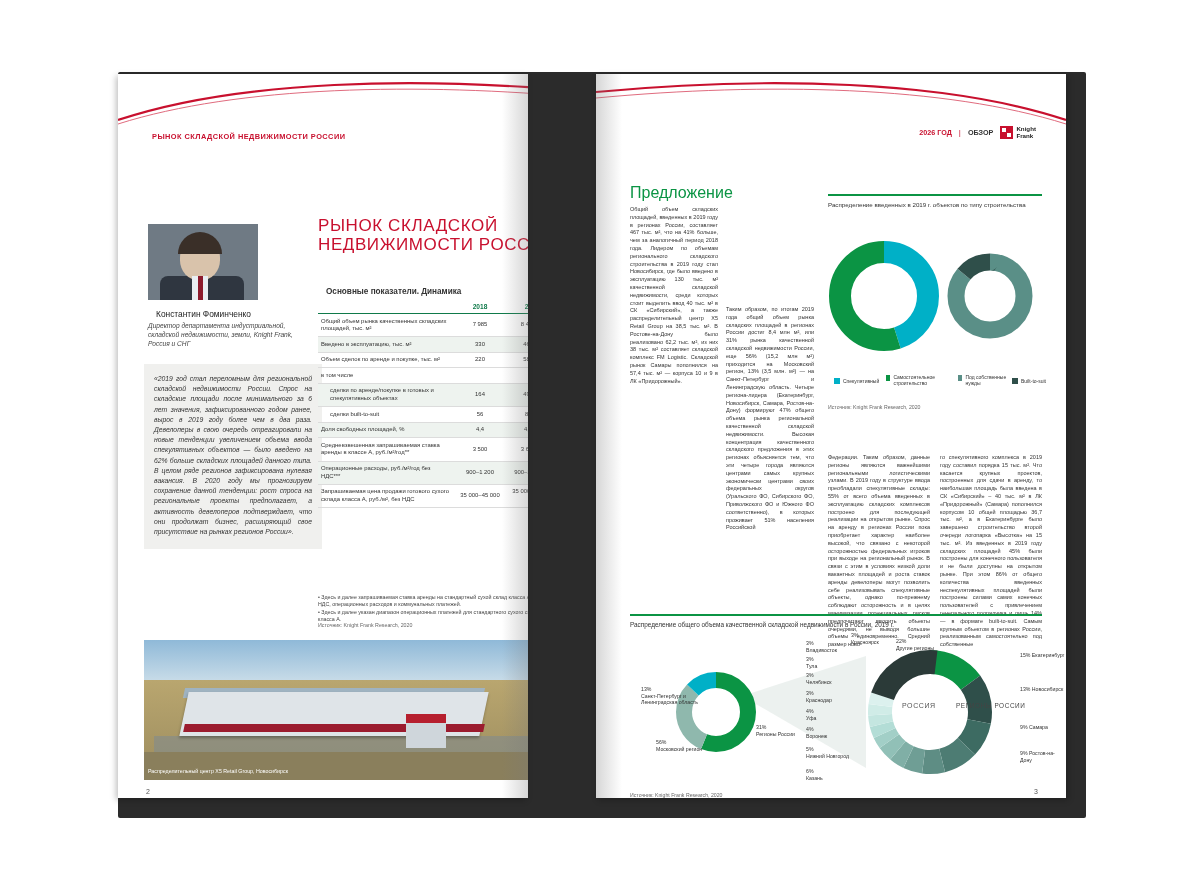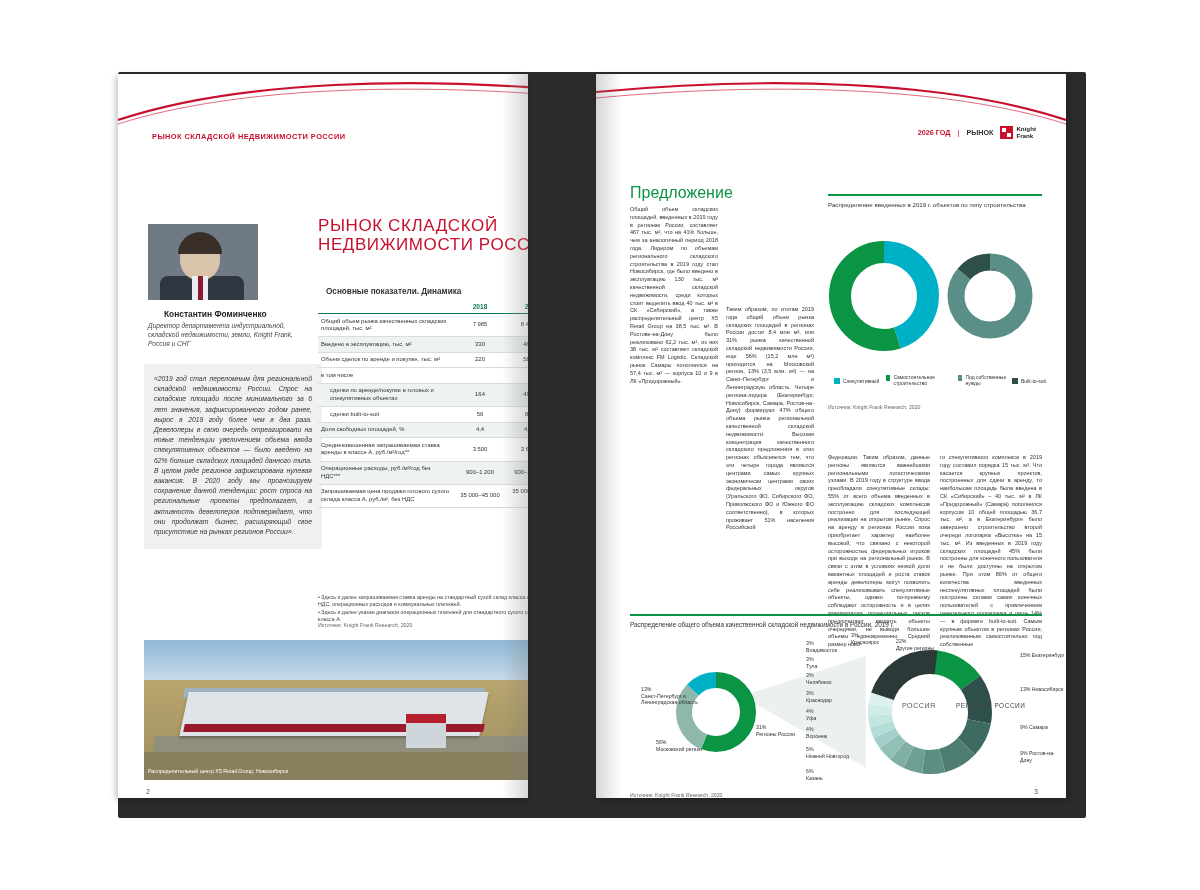--- a/index.html
+++ b/index.html
@@ -54,21 +54,21 @@
   }
   .photo-box .head{
     position:absolute;left:32px;top:12px;width:40px;height:44px;border-radius:50% 50% 45% 45%;
     background:#d9c3ab;
   }
   .photo-box .hair{position:absolute;left:30px;top:8px;width:44px;height:22px;border-radius:22px 22px 0 0;background:#3a2f28;}
   .photo-box .body{position:absolute;left:12px;top:52px;width:84px;height:30px;background:#2f3640;border-radius:8px 8px 0 0;}
   .photo-box .shirt{position:absolute;left:44px;top:52px;width:16px;height:26px;background:#e9eef2;}
   .photo-box .tie{position:absolute;left:50px;top:52px;width:5px;height:24px;background:#8d1b2d;}
 
-  .person-name{position:absolute;left:46px;top:235px;width:150px;font-size:8.4px;color:#222;font-weight:bold;}
+  .person-name{position:absolute;left:38px;top:235px;width:150px;font-size:8.4px;color:#222;font-weight:normal;}
   .person-role{position:absolute;left:30px;top:247px;width:150px;font-size:6.6px;color:#444;font-style:italic;line-height:9px;}
   .quote-box{
     position:absolute;left:26px;top:290px;width:158px;padding:10px 10px 12px 10px;
     background:#f0f0ee;font-size:6.8px;line-height:10.2px;color:#333;font-style:italic;text-align:justify;
   }
 
   .tbl-title{position:absolute;left:200px;top:213px;font-size:8.2px;color:#333;font-weight:bold;padding-left:8px;}
   .tbl{
     position:absolute;left:200px;top:226px;width:240px;border-collapse:collapse;font-size:5.9px;color:#333;
   }
@@ -251,21 +251,21 @@
       <svg width="470" height="60" viewBox="0 0 470 60">
         <path d="M0,18 C170,2 350,6 470,46 L470,0 L0,0 Z" fill="#ffffff"></path>
         <path d="M0,18 C170,2 350,6 470,46" stroke="#c8102e" stroke-width="2.2" fill="none"></path>
         <path d="M0,24 C170,8 350,12 470,50" stroke="#e06b7e" stroke-width="1" fill="none"></path>
       </svg>
     </div>
 
     <div class="r-head-right">
       <span class="r-year">2026 ГОД</span>
       <span class="r-div">|</span>
-      <span class="r-obz">РЫНОК</span>
+      <span class="r-obz">ОБЗОР</span>
       <span class="kf-logo">
         <span class="kf-mark"></span>
         <span class="kf-text">
           <span>Knight</span><br>
           <span>Frank</span>
         </span>
       </span>
     </div>
 
     <div class="sec-title">Предложение</div>

